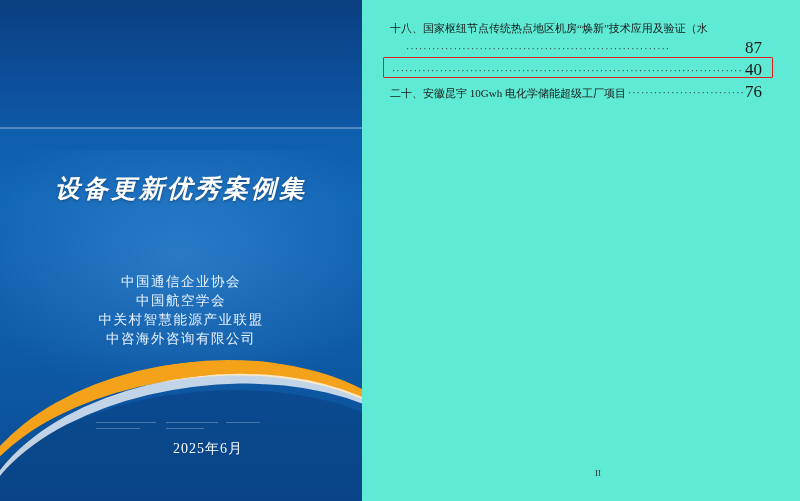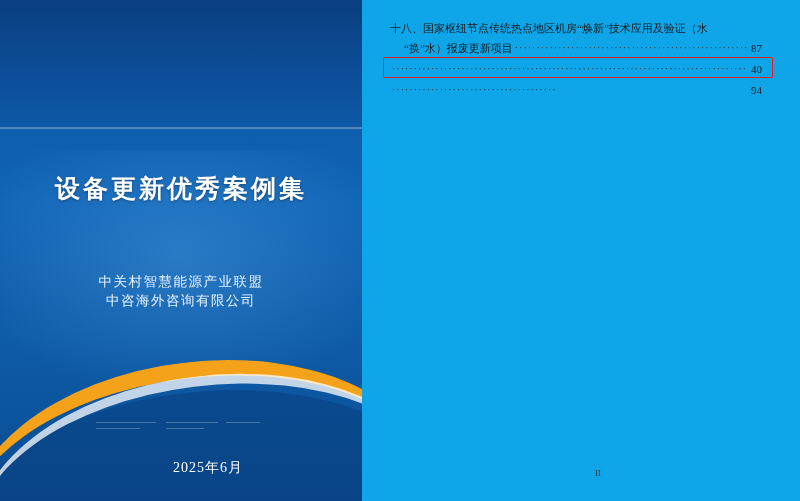--- a/index.html
+++ b/index.html
@@ -60,20 +60,21 @@
     left: 0;
     top: 172px;
     width: 362px;
     text-align: center;
     color: #ffffff;
     font-size: 25px;
     letter-spacing: 3px;
     font-weight: bold;
     font-family: "Liberation Serif", serif;
     text-shadow: 0 1px 3px rgba(0,0,0,0.35);
+    font-style: italic;
   }
   .cover-orgs {
     position: absolute;
     left: 0;
     top: 272px;
     width: 362px;
     text-align: center;
     color: #eaf4ff;
     font-size: 13.5px;
     line-height: 19px;
@@ -84,21 +85,20 @@
   .cover-date {
     position: absolute;
     left: 0;
     top: 440px;
     width: 416px;
     text-align: center;
     color: #ffffff;
     font-size: 14px;
     letter-spacing: 1px;
     font-family: "Liberation Serif", serif;
-    margin-top: 19px;
   }
   
   .swoosh-orange {
     position: absolute;
     left: -40px;
     top: 362px;
     width: 470px;
     height: 190px;
     border-radius: 50% 50% 0 0 / 70% 70% 0 0;
     background: transparent;
@@ -142,21 +142,21 @@
     height: 1px;
   }
 
   
   .doc {
     position: absolute;
     left: 362px;
     top: 0;
     width: 438px;
     height: 501px;
-    background: #0ea5e9;
+    background: #5eead4;
   }
   .toc {
     position: absolute;
     left: 28px;
     top: 18px;
     width: 372px;
   }
   .toc-entry {
     font-family: "Liberation Serif", serif;
     font-size: 11px;
@@ -178,21 +178,21 @@
     overflow: hidden;
     white-space: nowrap;
     font-size: 10px;
     color: #333;
     letter-spacing: 1px;
     margin: 0 2px;
     transform: translateY(-1px);
   }
   .toc-entry .pg {
     flex: 0 0 auto;
-    font-size: 11px;
+    font-size: 17px;
   }
   .toc-entry.cont {
     padding-left: 14px;
   }
   .highlight {
     position: absolute;
     left: 21px;
     top: 57px;
     width: 390px;
     height: 21px;
@@ -218,20 +218,22 @@
 <div class="page">
 
   <div class="cover">
     <div class="cover-stripe-top"></div>
     <div class="cover-stripe-line"></div>
     <div class="cover-glow"></div>
 
     <div class="cover-title">设备更新优秀案例集</div>
 
     <div class="cover-orgs">
+      <span class="cover-org-line">中国通信企业协会</span>
+      <span class="cover-org-line">中国航空学会</span>
       <span class="cover-org-line">中关村智慧能源产业联盟</span>
       <span class="cover-org-line">中咨海外咨询有限公司</span>
     </div>
 
     <div class="swoosh-deep"></div>
     <div class="swoosh-orange"></div>
     <div class="swoosh-white"></div>
 
     <div class="cover-deco-dots">
       <span style="left:0;top:4px;width:60px;"></span>
@@ -247,37 +249,37 @@
   <div class="doc">
     <div class="toc">
 
       <div class="toc-entry">
         <div class="row">
           <span class="txt">十八、国家枢纽节点传统热点地区机房“焕新”技术应用及验证（水</span>
         </div>
       </div>
       <div class="toc-entry cont">
         <div class="row">
-          <span class="txt">“换”水）报废更新项目</span>
           <span class="dots">·····························································</span>
           <span class="pg">87</span>
         </div>
       </div>
 
       <div class="toc-entry">
         <div class="row">
           <span class="dots">··················································································</span>
           <span class="pg">40</span>
         </div>
       </div>
 
       <div class="toc-entry">
         <div class="row">
+          <span class="txt">二十、安徽昆宇 10Gwh 电化学储能超级工厂项目</span>
           <span class="dots">······································</span>
-          <span class="pg">94</span>
+          <span class="pg">76</span>
         </div>
       </div>
 
     </div>
 
     <div class="highlight"></div>
 
     <div class="folio">II</div>
   </div>
 

